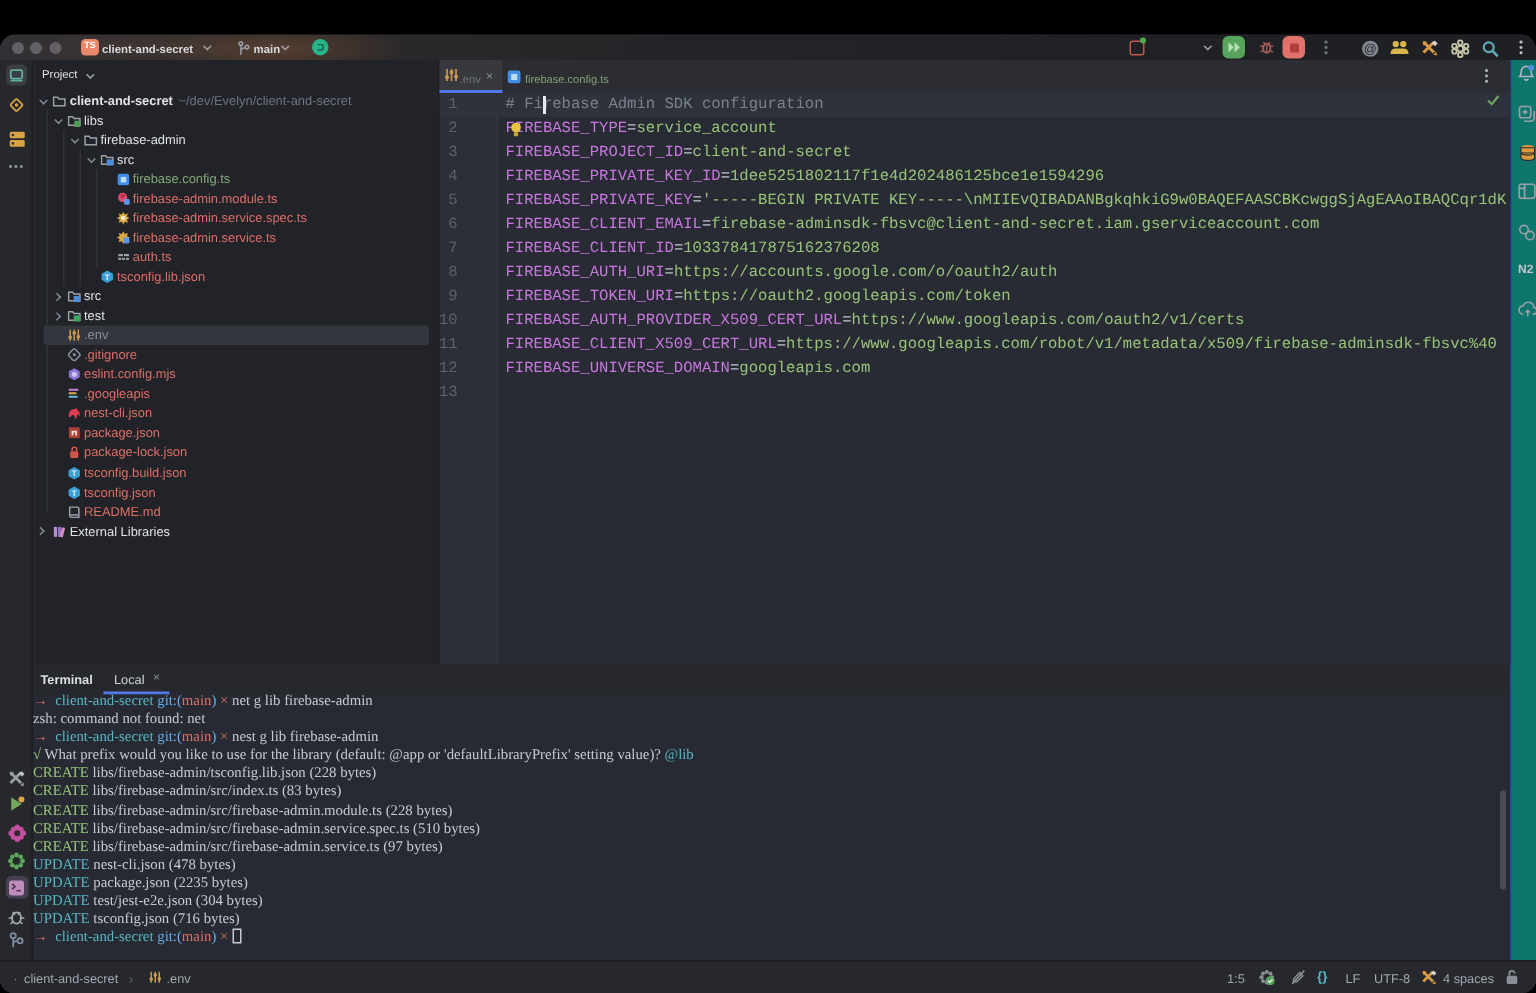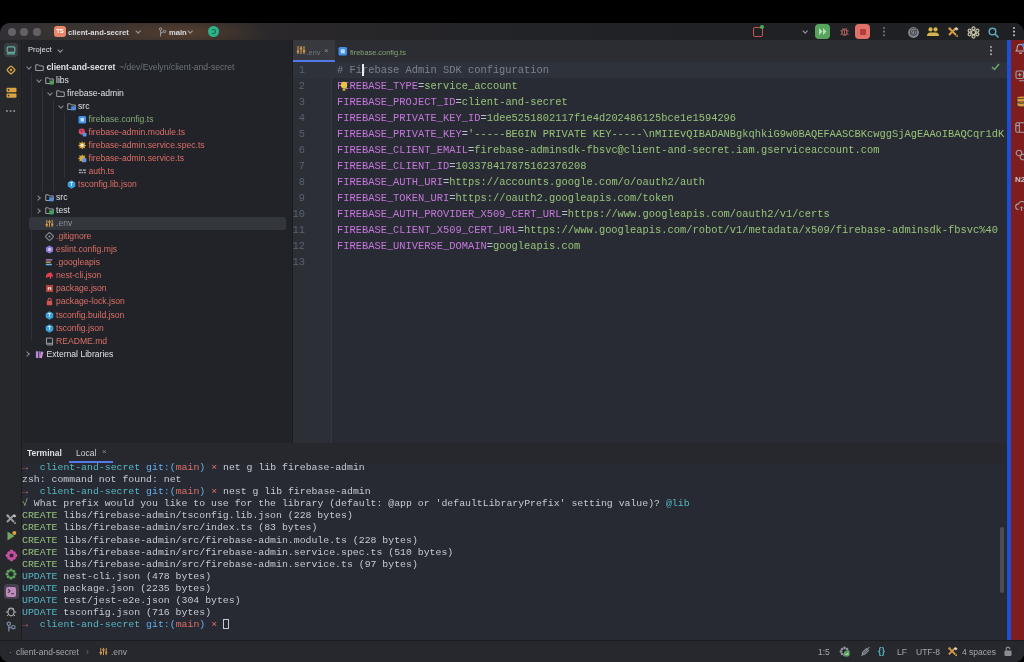--- a/index.html
+++ b/index.html
@@ -33,26 +33,26 @@
 .chr:after{content:"";position:absolute;width:3px;height:3px;border-right:1.1px solid #868b93;border-bottom:1.1px solid #868b93;transform:rotate(-45deg);top:.5px;left:0}
 
 #edtabs{position:absolute;left:293px;top:17px;width:714px;height:22px;background:#2b2d32}
 #editor{position:absolute;left:293px;top:39px;width:714px;height:381px;background:#282b33;overflow:hidden}
 #gutter{position:absolute;left:-13px;top:0;width:25px;text-align:right;font-family:"Liberation Mono",monospace;font-size:10.4px;line-height:16px;color:#5b616d}
 pre.code{position:absolute;left:44px;top:0;font-family:"Liberation Mono",monospace;font-size:10.4px;line-height:16px;color:#b9c0cb}
 .k{color:#c678dd}.v{color:#98c379}.cm{color:#7a828e}
 
 #thead{position:absolute;left:23px;top:420px;width:983px;height:20px;background:#26282d}
 #term{position:absolute;left:22px;top:440px;width:984px;height:177px;background:#272a32}
-pre.term{position:absolute;left:0px;top:-1px;font-family:Liberation Mono, monospace;font-size:9.85px;line-height:12.1px;color:#c6cbd3}
+pre.term{position:absolute;left:0px;top:-1px;font-family:Liberation Serif, serif;font-size:9.85px;line-height:12.1px;color:#c6cbd3}
 .tr1{color:#dd6e66}.tcy{color:#56b6c2}.tbl{color:#61afef}.tg{color:#98c379}
 
 #sbar{position:absolute;left:0;top:617px;width:1024px;height:22px;background:#26282e;border-top:1px solid #1b1c20;font-size:8.5px;color:#a3a7ae}
 
-#rstripe{position:absolute;left:1007px;top:17px;width:17px;height:600px;background:#7f1d1d;border-left:4px solid #1d4ed8}
+#rstripe{position:absolute;left:1007px;top:17px;width:17px;height:600px;background:#0f766e;border-left:1px solid #1d4ed8}
 .vdots{position:absolute;width:1.8px;height:1.8px;border-radius:50%;background:#9ba0a7;box-shadow:0 3.6px 0 #9ba0a7,0 7.2px 0 #9ba0a7}
 .hdots{position:absolute;width:1.8px;height:1.8px;border-radius:50%;background:#8a8e95;box-shadow:3.6px 0 0 #8a8e95,7.2px 0 0 #8a8e95}
 </style>
 </head>
 <body>
 <svg width="0" height="0" style="position:absolute">
 <defs>
 <symbol id="i-fold" viewBox="0 0 10 10">
         <path d="M.8 2 h3l1 1.3h4.4v5H.8z" fill="none" stroke="#9da2aa" stroke-width="1.1"></path>
       </symbol>

